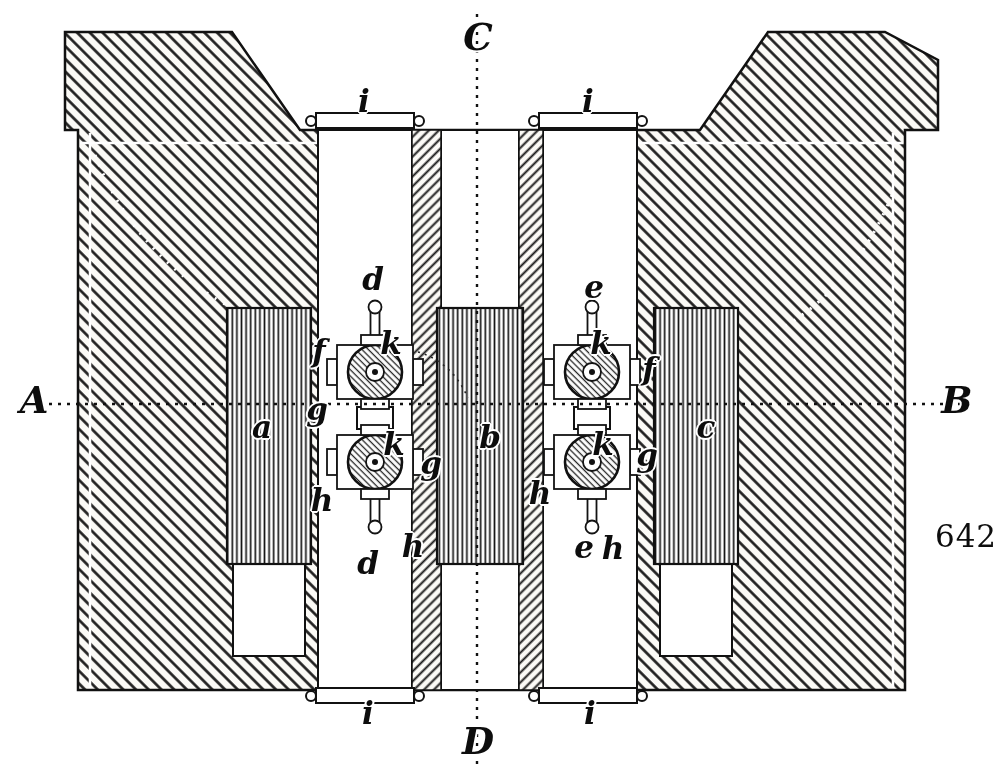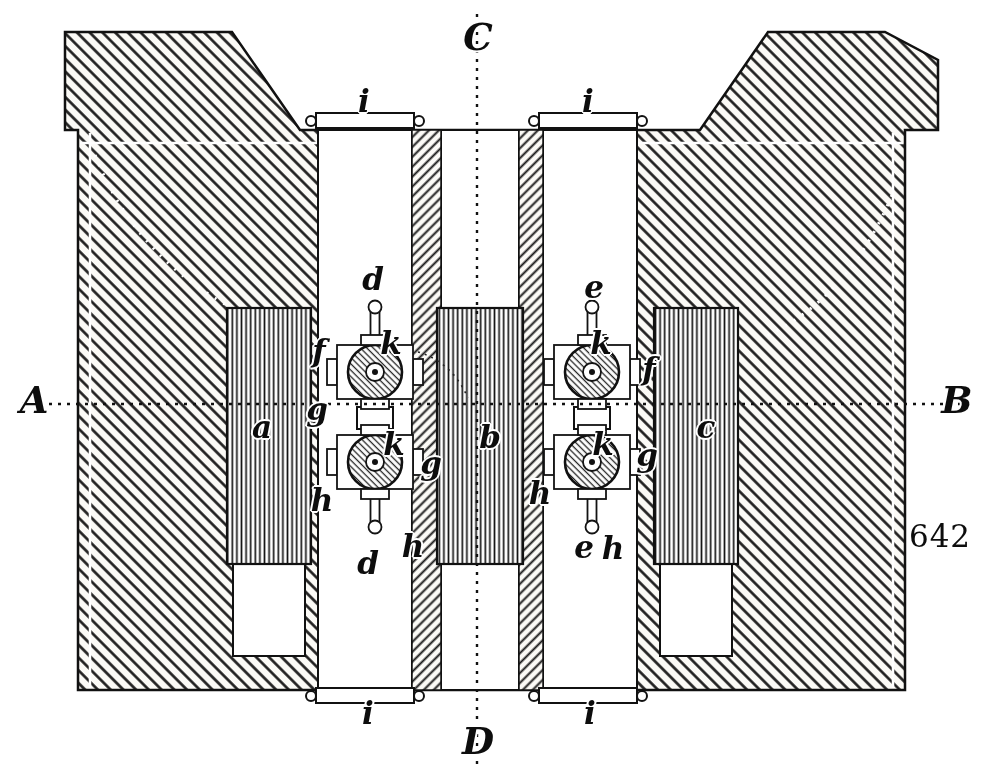--- a/index.html
+++ b/index.html
@@ -6,21 +6,21 @@
   .stage{position:relative;width:1000px;height:779px;background:#fff;overflow:hidden;
          font-family:"DejaVu Serif",serif;}
   .stage svg{position:absolute;left:0;top:0;}
   .wf{fill:#fff;stroke:#131313;stroke-width:1.8;}
   .lbl{position:absolute;transform:translate(-50%,-50%);font-style:italic;font-weight:700;
        color:#0d0d0d;line-height:1;white-space:nowrap;
        text-shadow:-2px 0 0 #fff,2px 0 0 #fff,0 -2px 0 #fff,0 2px 0 #fff,
                    -1px -1px 0 #fff,1px 1px 0 #fff,-1px 1px 0 #fff,1px -1px 0 #fff;}
   .lbl.cap{font-size:37px;}
   .lbl.lc{font-size:31px;}
-  .lbl.num{font-style:normal;font-weight:400;font-size:31px;letter-spacing:1px;}
+  .lbl.num{font-style:normal;font-weight:400;font-size:31px;letter-spacing:1px;margin-left:26px;}
 </style>
 </head>
 <body>
 
 <div class="stage">
 
   <svg width="1000" height="779" viewBox="0 0 1000 779">
     <defs>
       <pattern id="hmain" patternUnits="userSpaceOnUse" width="9" height="9" patternTransform="rotate(-45)">
         <rect width="9" height="9" fill="#fbfaf6"></rect>

